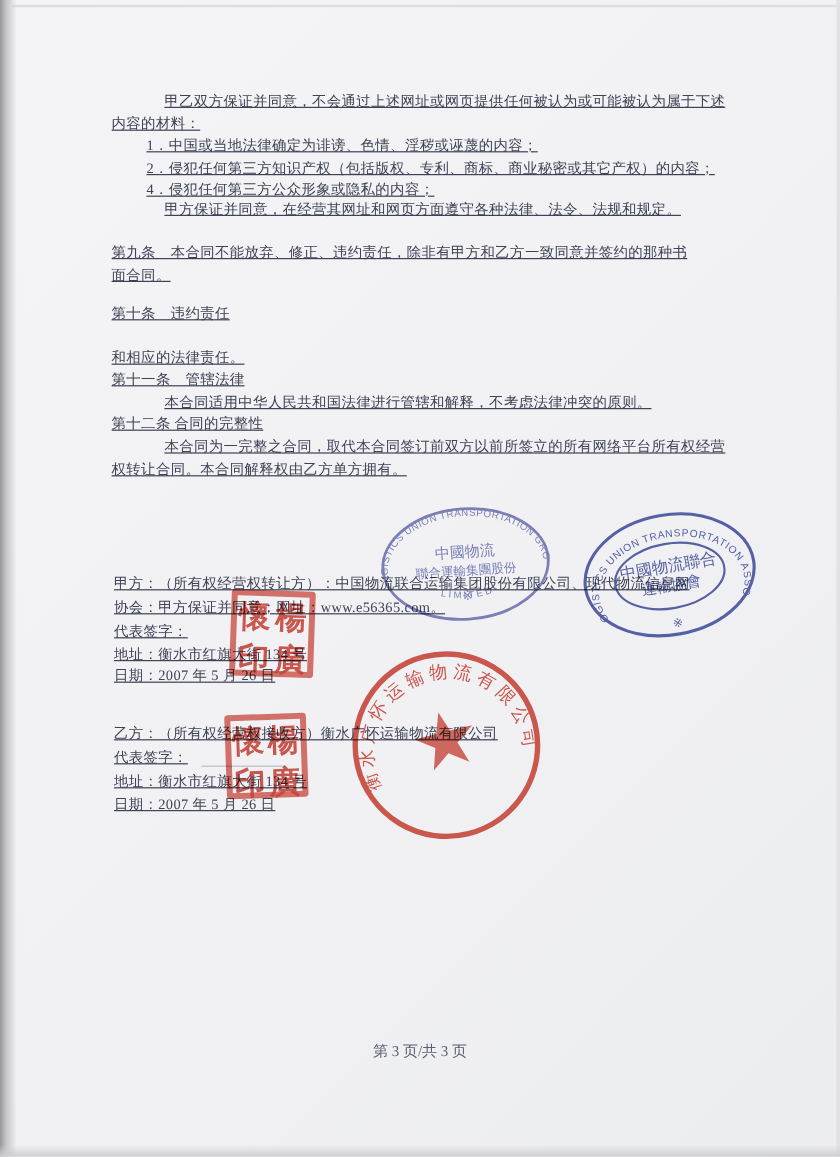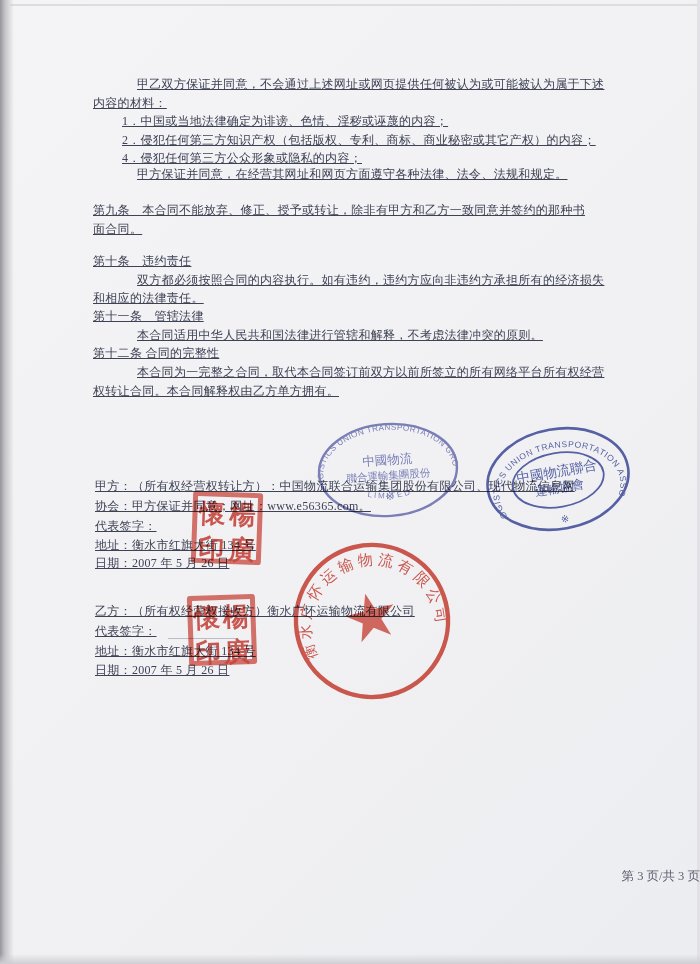--- a/index.html
+++ b/index.html
@@ -12,21 +12,21 @@
   .edge-left{position:absolute;left:0;top:0;width:14px;height:100%;
     background:linear-gradient(to right,#96969a 0%,#c4c4c8 35%,rgba(240,240,243,0) 100%);}
   .edge-bottom{position:absolute;left:0;bottom:0;width:100%;height:10px;
     background:linear-gradient(to top,#cfcfd3 0%,rgba(240,240,243,0) 100%);}
   .edge-top{position:absolute;left:10px;top:4px;width:690px;height:2px;background:#dddde1;}
   .edge-right{position:absolute;right:0;top:0;width:3px;height:100%;background:#e2e2e6;}
   .tline{
     position:absolute;white-space:nowrap;
     font-size:12px;line-height:19px;letter-spacing:0.3px;text-decoration:underline;
   }
-  .footer-line{position:absolute;left:0;right:0;text-align:right;font-size:12.5px;color:#5a5e6e;}
+  .footer-line{position:absolute;left:0;right:0;text-align:center;font-size:12.5px;color:#5a5e6e;}
   .stamp{position:absolute;mix-blend-mode:multiply;}
   .sq-seal{
     position:absolute;mix-blend-mode:multiply;opacity:.88;
     border:5px solid rgba(207,59,46,.8);border-radius:3px;
     display:grid;grid-template-columns:1fr 1fr;grid-template-rows:1fr 1fr;
     align-items:center;justify-items:center;
     color:rgba(201,48,36,.9);font-weight:bold;font-size:26px;
     font-family:"Liberation Serif","DejaVu Serif",serif;
   }
   .sig-line{position:absolute;border-bottom:1px solid #bcbcc2;}
@@ -38,24 +38,23 @@
 <div class="page">
   <div class="edge-top"></div>
   <div class="edge-right"></div>
 
   <div class="tline" style="top:75px;left:137px">甲乙双方保证并同意，不会通过上述网址或网页提供任何被认为或可能被认为属于下述</div>
   <div class="tline" style="top:94px;left:93px">内容的材料：</div>
   <div class="tline" style="top:112px;left:122px">1．中国或当地法律确定为诽谤、色情、淫秽或诬蔑的内容；</div>
   <div class="tline" style="top:131px;left:122px">2．侵犯任何第三方知识产权（包括版权、专利、商标、商业秘密或其它产权）的内容；</div>
   <div class="tline" style="top:149px;left:122px">4．侵犯任何第三方公众形象或隐私的内容；</div>
   <div class="tline" style="top:165px;left:137px">甲方保证并同意，在经营其网址和网页方面遵守各种法律、法令、法规和规定。</div>
-  <div class="tline" style="top:201px;left:93px">第九条　本合同不能放弃、修正、授予或转让，除非有甲方和乙方一致同意并签约的那种书</div>
+  <div class="tline" style="top:201px;left:93px">第九条　本合同不能放弃、修正、违约责任，除非有甲方和乙方一致同意并签约的那种书</div>
   <div class="tline" style="top:220px;left:93px">面合同。</div>
   <div class="tline" style="top:252px;left:93px">第十条　违约责任</div>
-  <div class="tline" style="top:271px;left:137px">双方都必须按照合同的内容执行。如有违约，违约方应向非违约方承担所有的经济损失</div>
   <div class="tline" style="top:289px;left:93px">和相应的法律责任。</div>
   <div class="tline" style="top:307px;left:93px">第十一条　管辖法律</div>
   <div class="tline" style="top:344px;left:93px">第十二条 合同的完整性</div>
   <div class="tline" style="top:326px;left:137px">本合同适用中华人民共和国法律进行管辖和解释，不考虑法律冲突的原则。</div>
   <div class="tline" style="top:382px;left:93px">权转让合同。本合同解释权由乙方单方拥有。</div>
   <div class="tline" style="top:363px;left:137px">本合同为一完整之合同，取代本合同签订前双方以前所签立的所有网络平台所有权经营</div>
 
   <div class="tline" style="top:477px;left:95px">甲方：（所有权经营权转让方）：中国物流联合运输集团股份有限公司、现代物流信息网</div>
   <div class="tline" style="top:497px;left:95px">协会：甲方保证并同意；网址：www.e56365.com。</div>
   <div class="tline" style="top:517px;left:95px">代表签字：</div>

